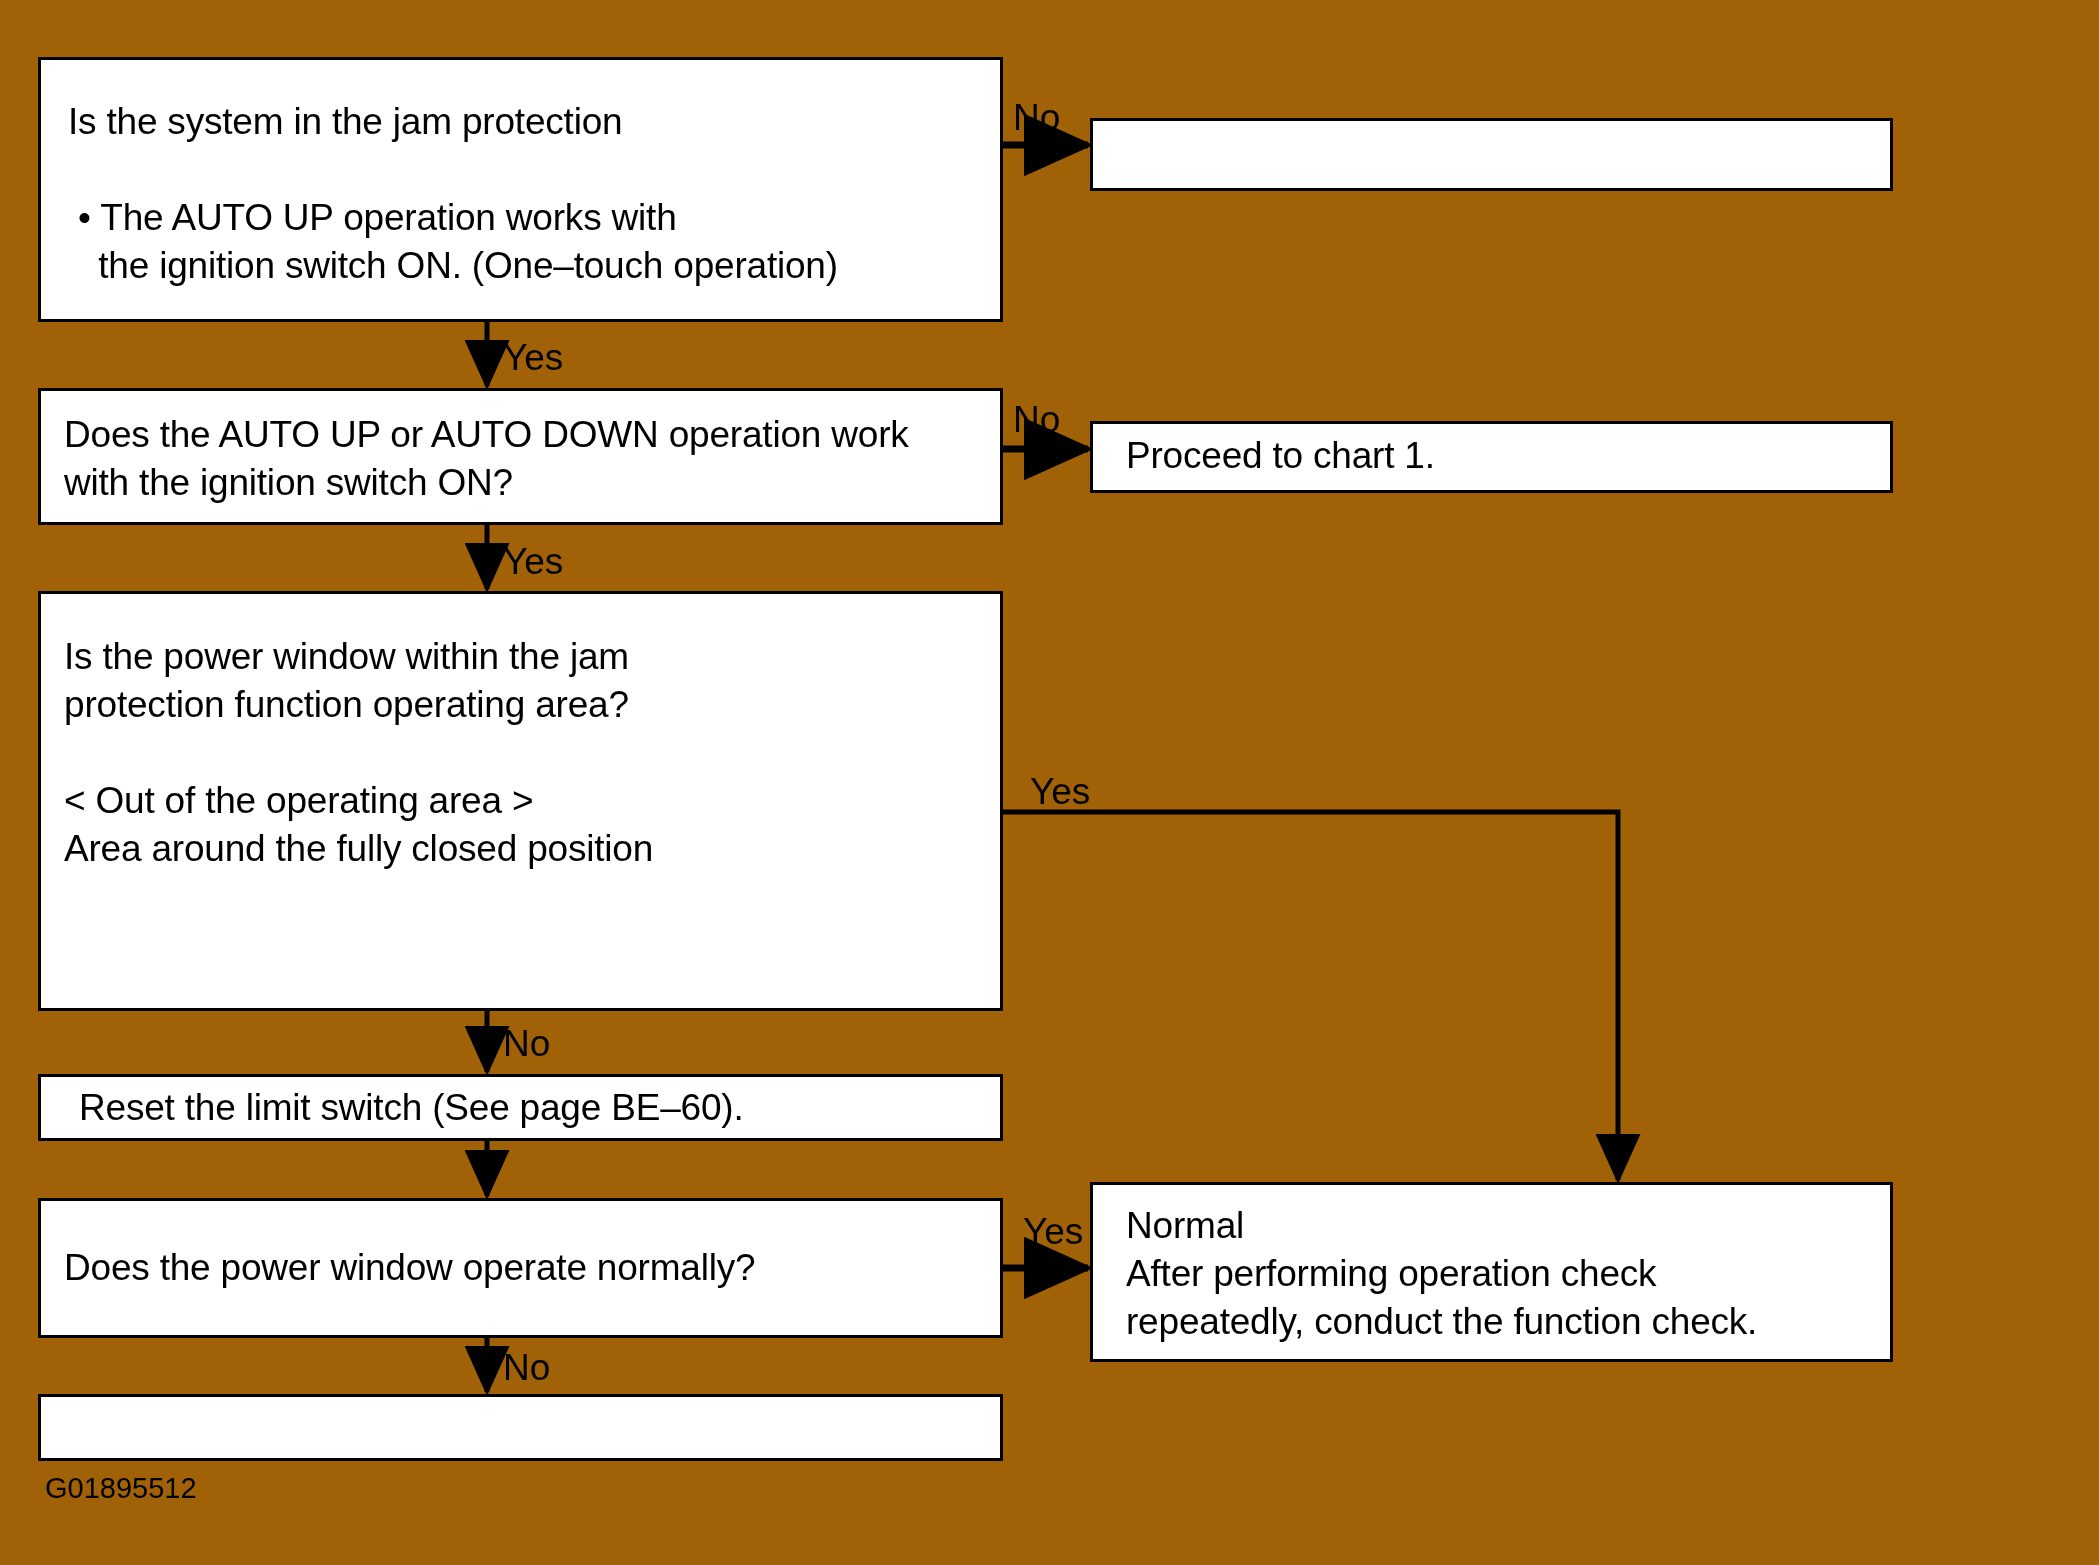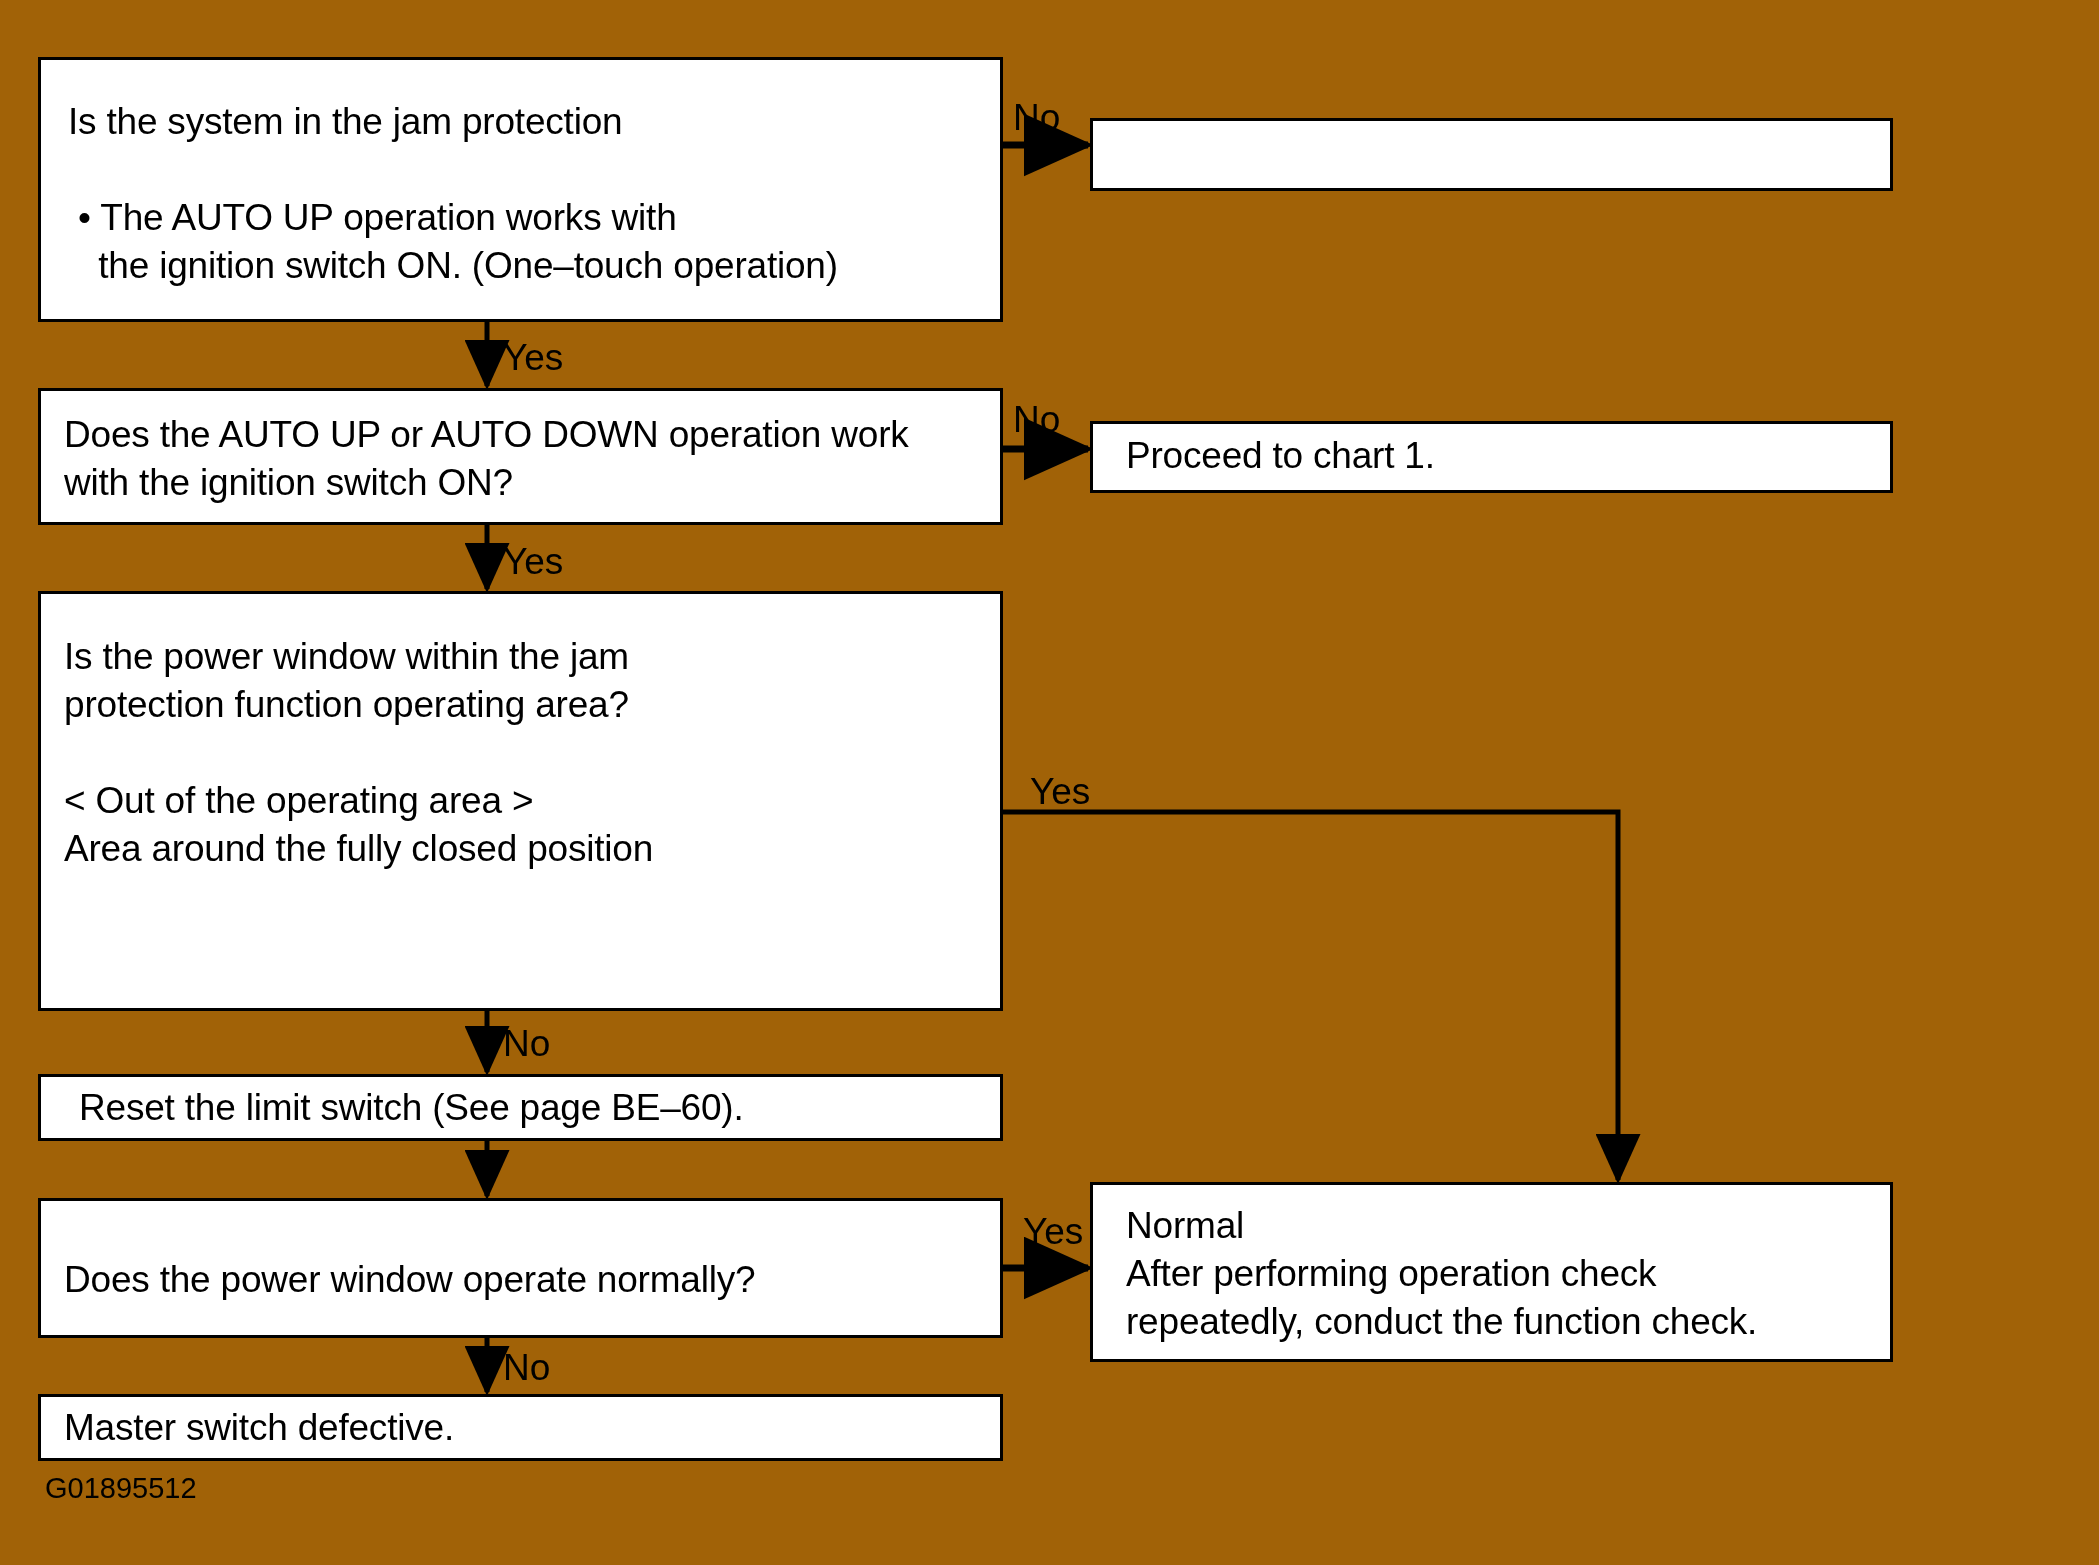--- a/index.html
+++ b/index.html
@@ -112,29 +112,28 @@
   <div class="node-box" style="left:38px; top:591px; width:965px; height:420px;"></div>
   <div class="node-text" style="left:64px; top:633px;">Is the power window within the jam</div>
   <div class="node-text" style="left:64px; top:681px;">protection function operating area?</div>
   <div class="node-text" style="left:64px; top:777px;">&lt; Out of the operating area &gt;</div>
   <div class="node-text" style="left:64px; top:825px;">Area around the fully closed position</div>
 
   <div class="node-box" style="left:38px; top:1074px; width:965px; height:67px;"></div>
   <div class="node-text" style="left:79px; top:1084px;">Reset the limit switch (See page BE–60).</div>
 
   <div class="node-box" style="left:38px; top:1198px; width:965px; height:140px;"></div>
-  <div class="node-text" style="left:64px; top:1244px;margin-top:12px;">Does the power window operate normally?</div>
+  <div class="node-text" style="left:64px; top:1244px;">Does the power window operate normally?</div>
 
   <div class="node-box" style="left:1090px; top:1182px; width:803px; height:180px;"></div>
   <div class="node-text" style="left:1126px; top:1202px;">Normal</div>
   <div class="node-text" style="left:1126px; top:1250px;">After performing operation check</div>
   <div class="node-text" style="left:1126px; top:1298px;">repeatedly, conduct the function check.</div>
 
   <div class="node-box" style="left:38px; top:1394px; width:965px; height:67px;"></div>
-  <div class="node-text" style="left:64px; top:1404px;">Master switch defective.</div>
 
   <div class="branch-label" style="left:1013px; top:98px;">No</div>
 
   <div class="branch-label" style="left:503px; top:338px;">Yes</div>
 
   <div class="branch-label" style="left:1013px; top:400px;">No</div>
 
   <div class="branch-label" style="left:503px; top:542px;">Yes</div>
 
   <div class="branch-label" style="left:1030px; top:772px;">Yes</div>

